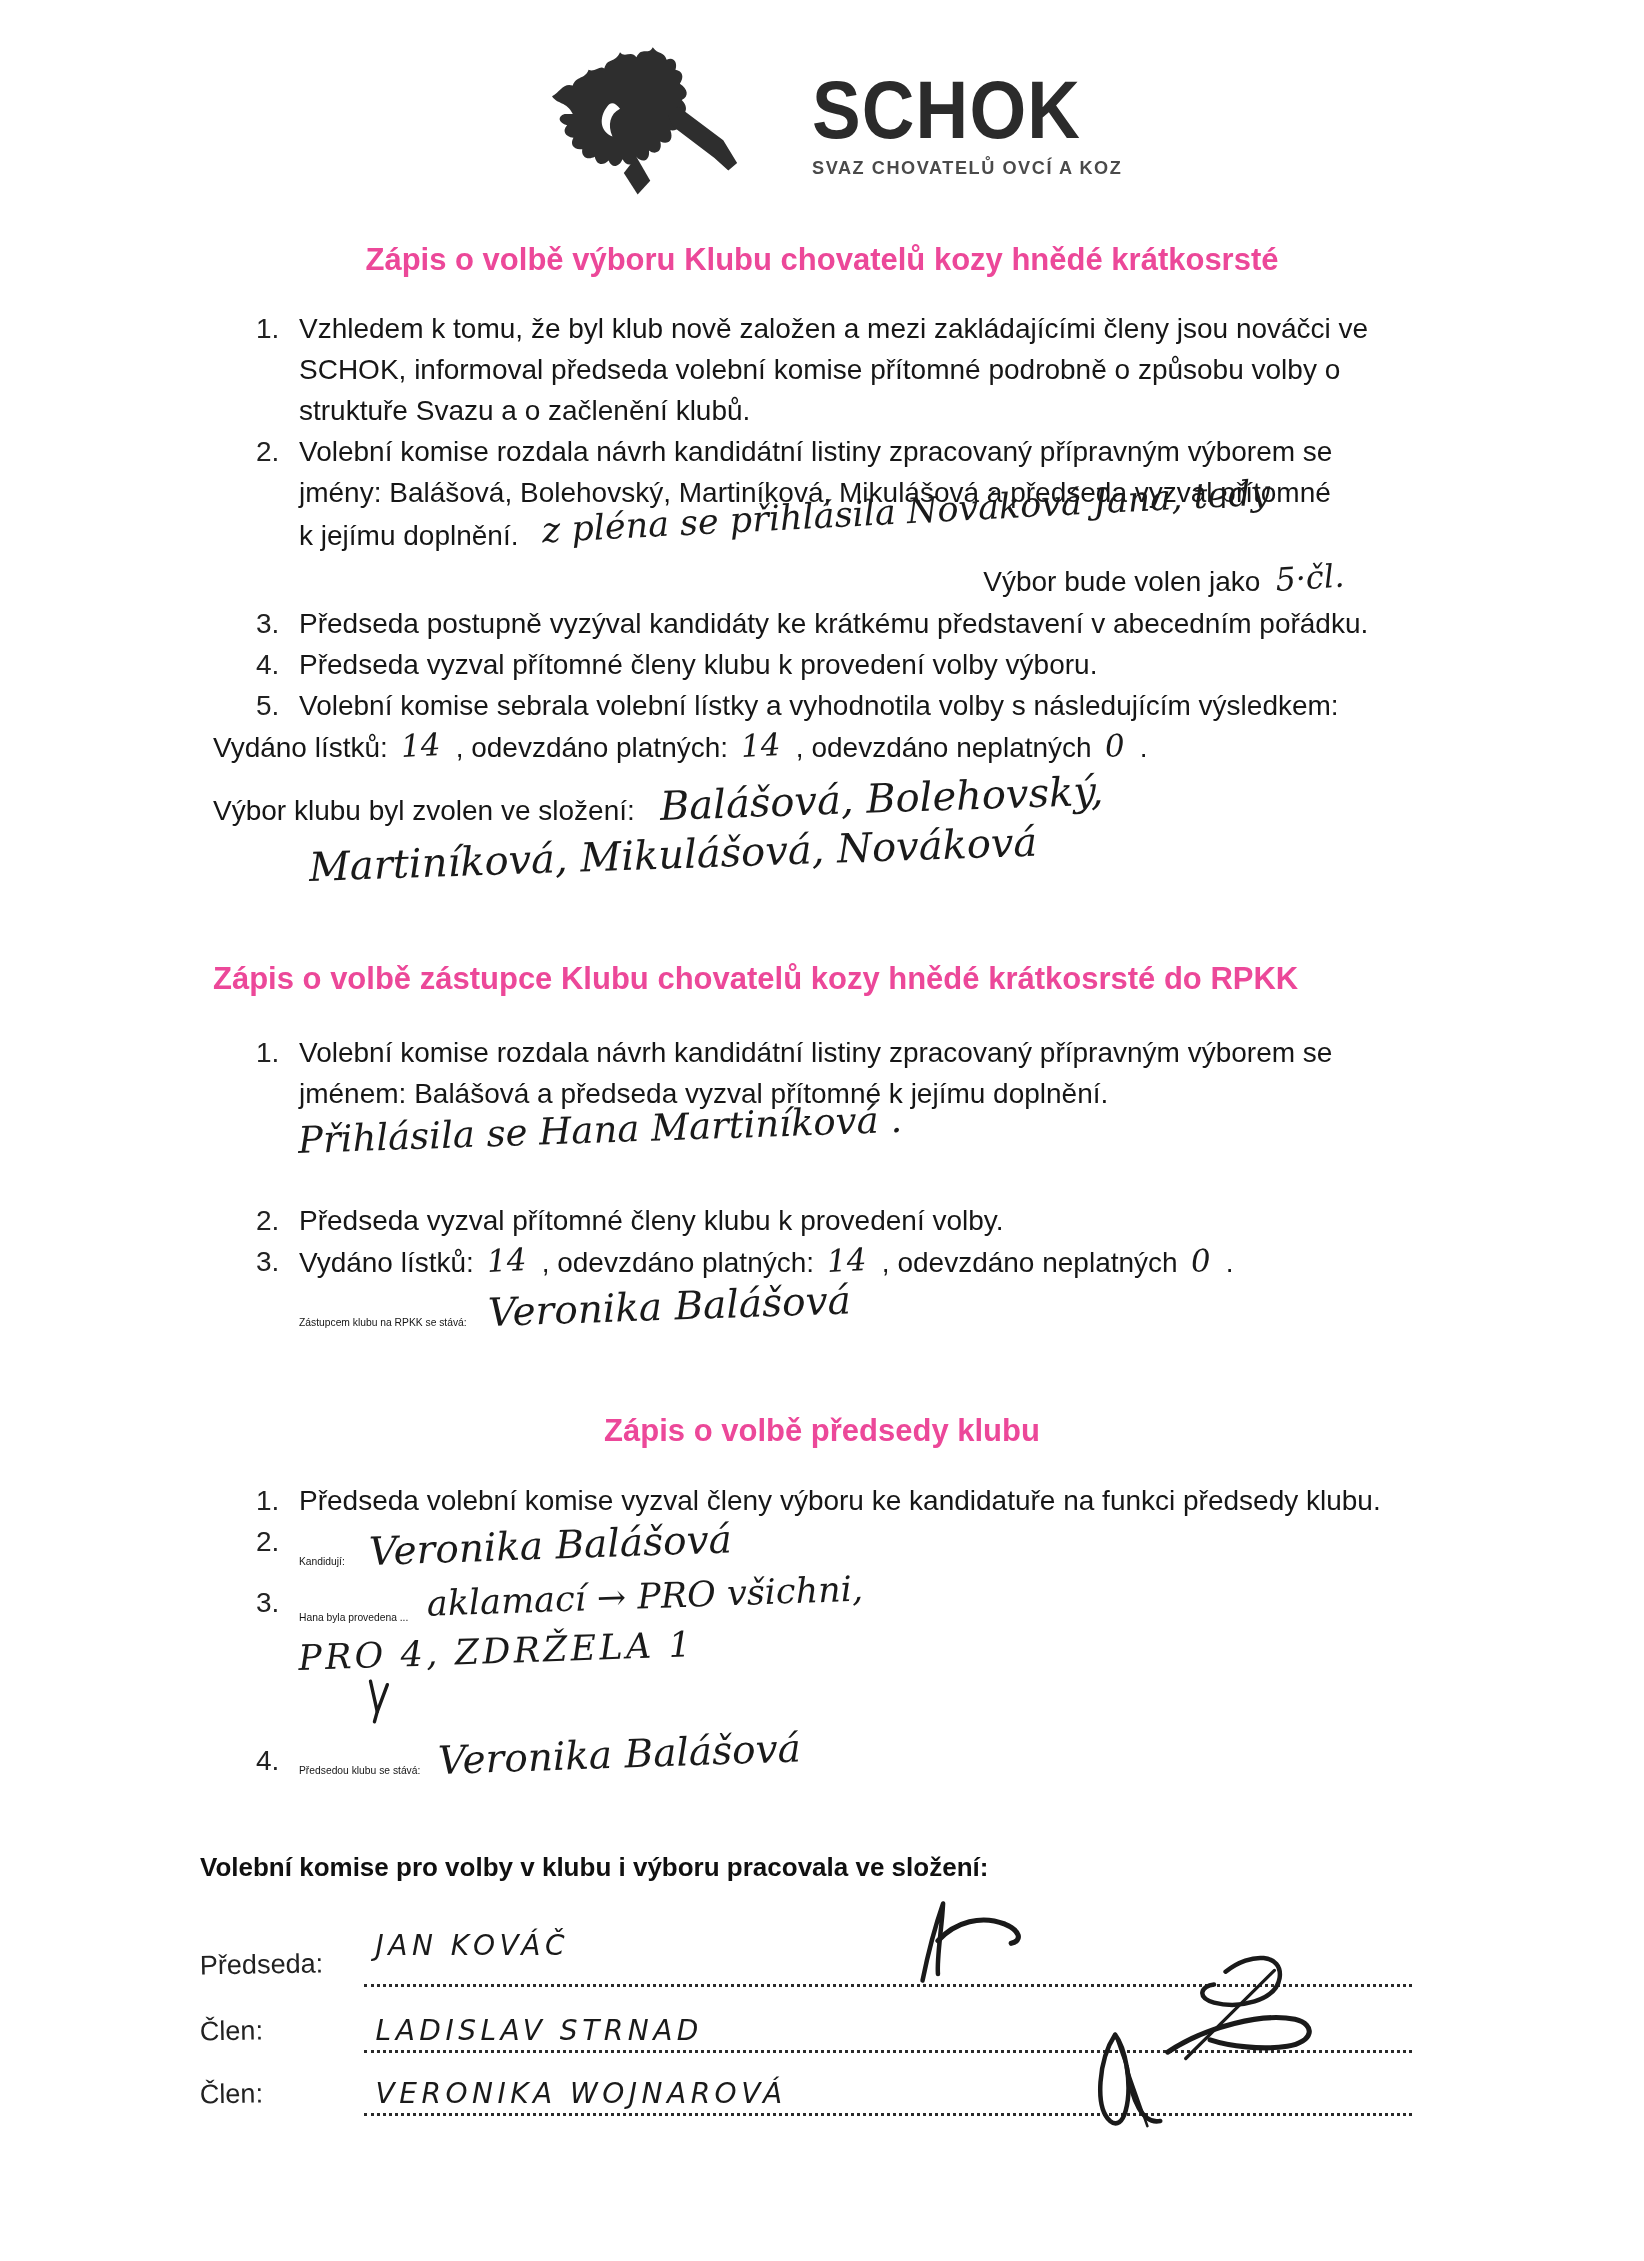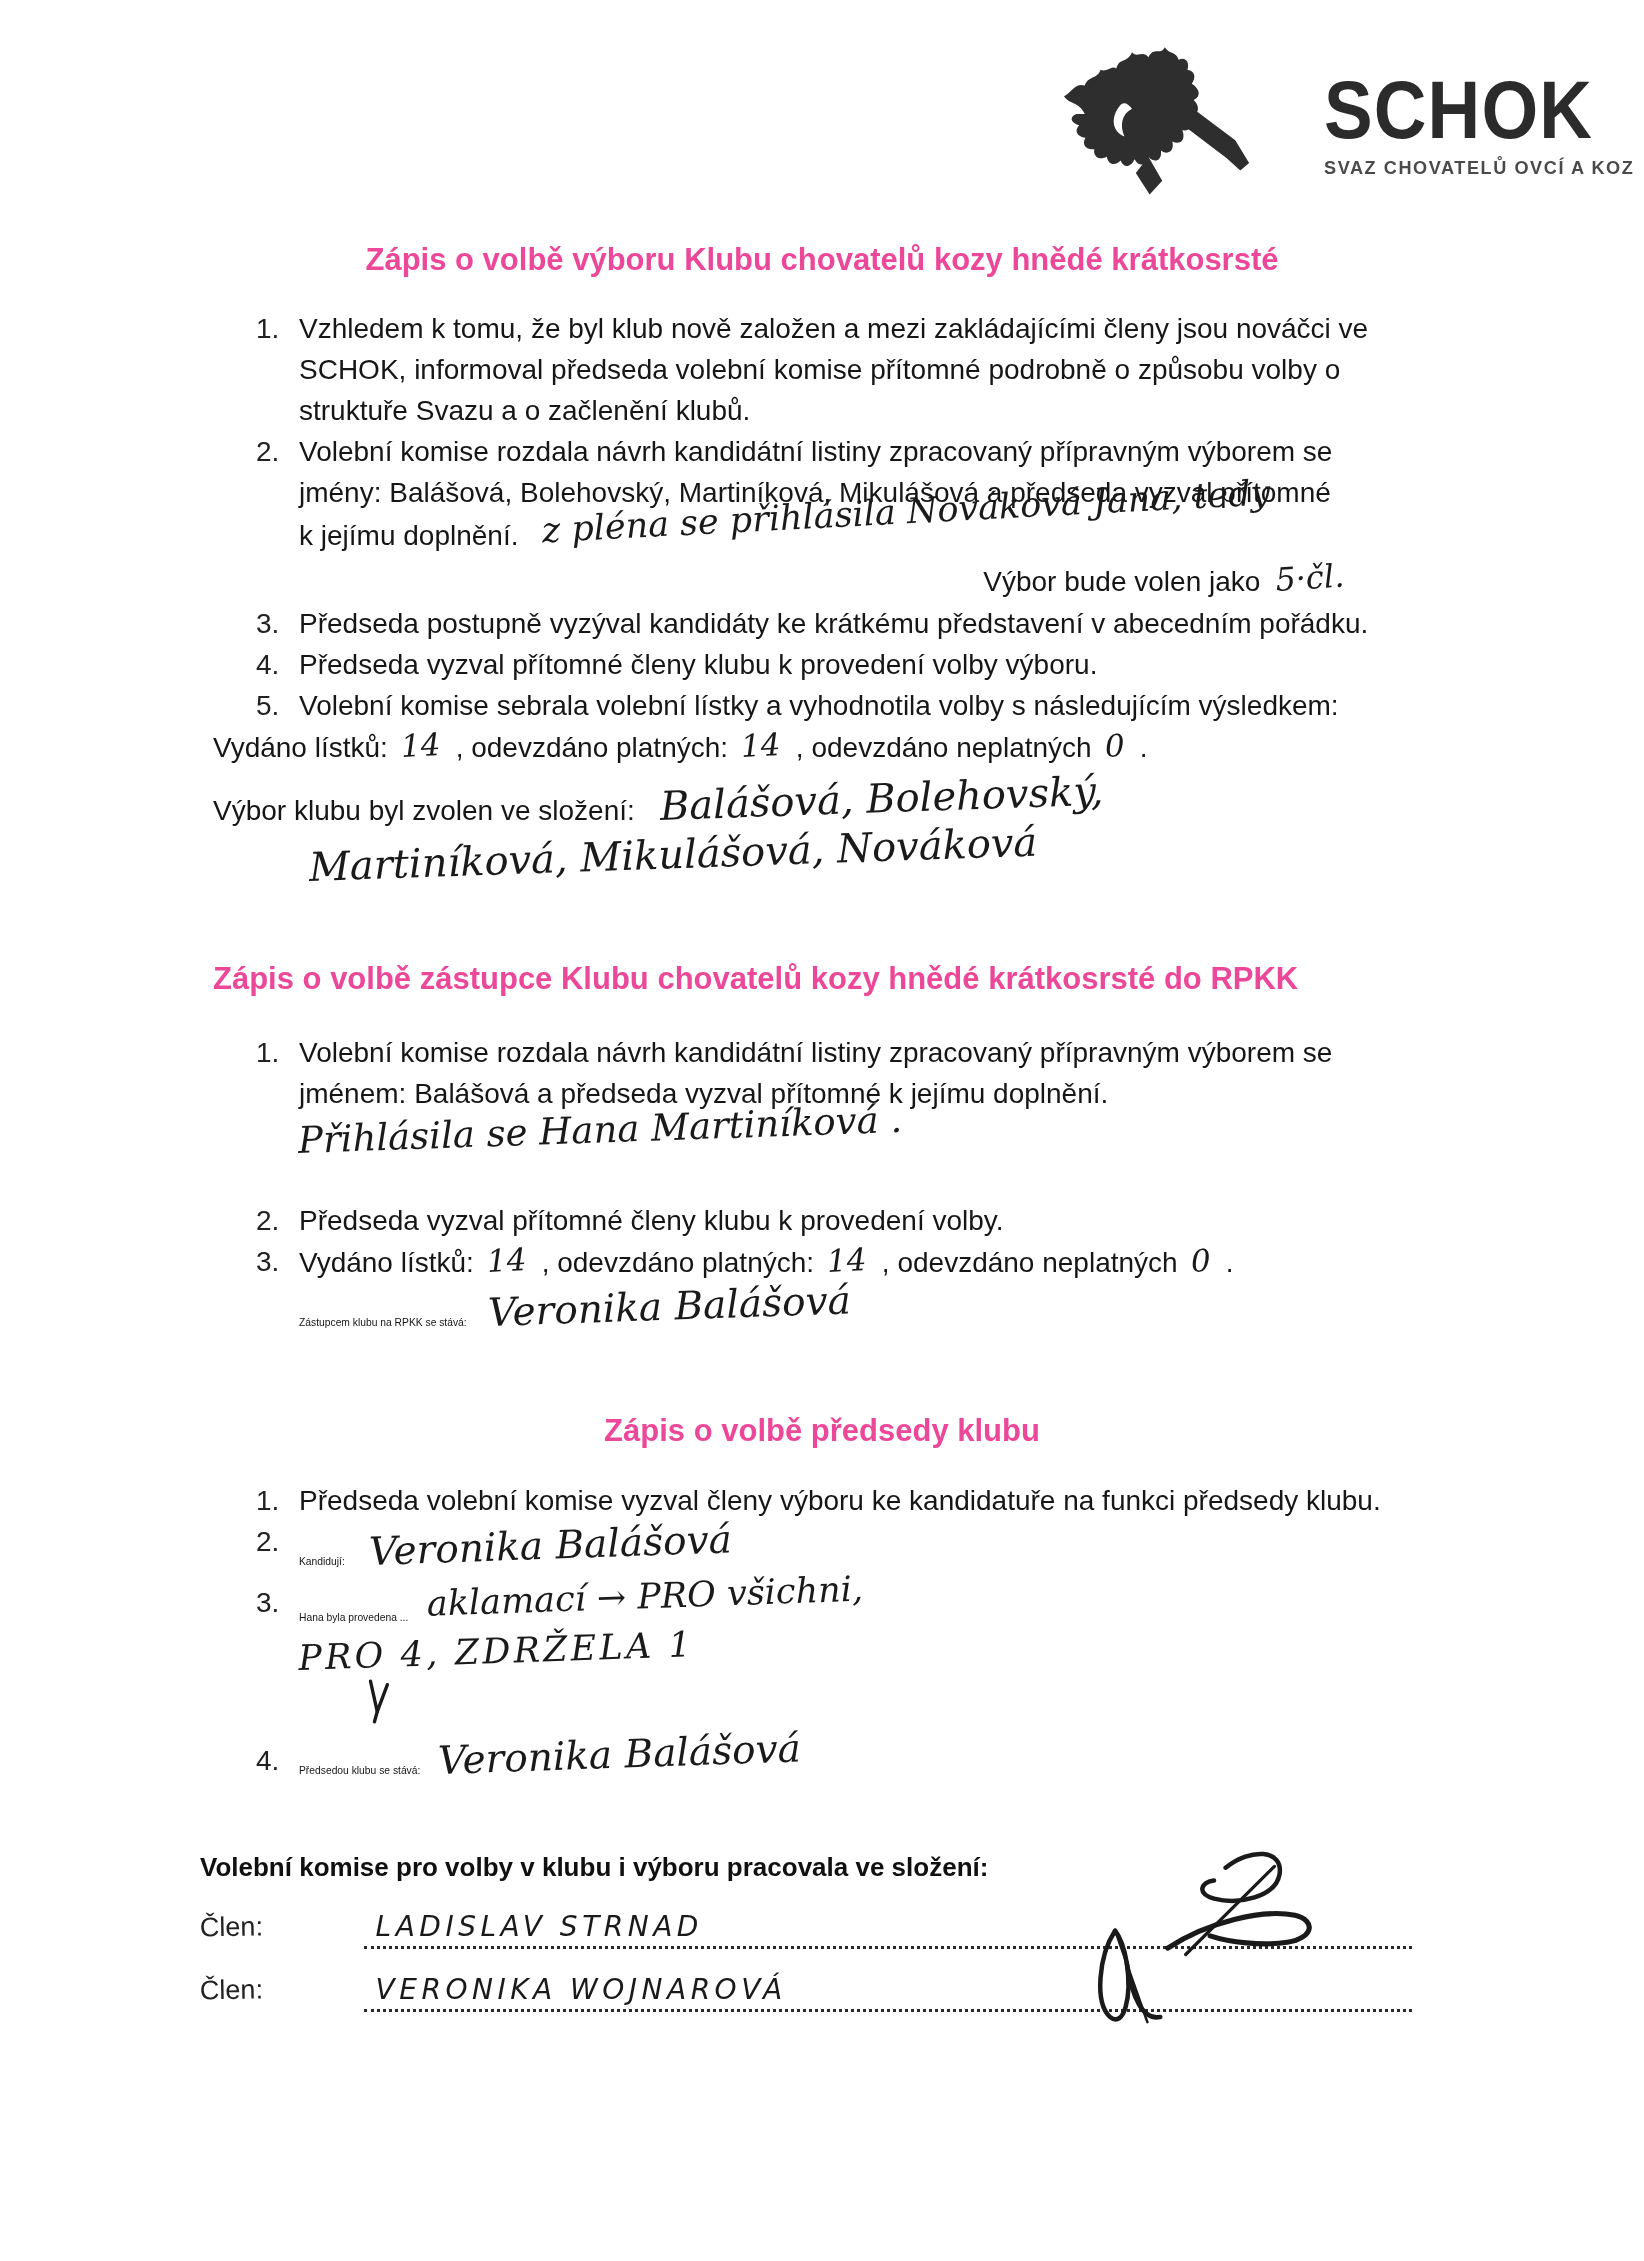--- a/index.html
+++ b/index.html
@@ -3,21 +3,21 @@
 <meta charset="utf-8">
 <style>
   html,body{margin:0;padding:0;}
   body{
     width:1644px;height:2261px;background:#ffffff;color:#151515;
     font-family:"Liberation Sans",sans-serif;position:relative;overflow:hidden;
   }
   .content{margin:0 213px;position:relative;}
 
   
-  .logo-row{display:flex;justify-content:flex-end;align-items:flex-start;gap:22px;padding-top:37px;}
+  .logo-row{display:flex;justify-content:center;align-items:flex-start;gap:22px;padding-top:37px;}
   .logo-mark{width:277px;height:179px;flex:none;}
   .logo-text{padding-top:33px;}
   .logo-acronym{
     font-weight:bold;font-size:81px;line-height:1;color:#2b2b2b;
     transform:scaleX(.9);transform-origin:left;letter-spacing:1.3px;
   }
   .logo-subtitle{font-size:18.7px;font-weight:bold;letter-spacing:1.6px;color:#4a4a4a;margin-top:6.4px;transform:scaleX(.97);transform-origin:left;}
 
   
   .doc-title{font-size:31px;font-weight:bold;margin:26px 0 0 0;text-align:center;color:#ec4899;}
@@ -268,20 +268,30 @@
           </div>
         </div>
       </div>
     </div>
 
   </div>
 
   <div class="footer">
     <div class="footer-heading">Volební komise pro volby v klubu i výboru pracovala ve složení:</div>
 
+    <div class="sig-row first">
+      <span class="sig-label">Předseda:</span>
+      <div class="sig-area">
+        <span class="sig-name hw-caps high">JAN KOVÁČ</span>
+        <svg class="sig-mark m1" viewBox="0 0 260 140">
+          <path d="M60,130 C70,80 85,30 92,10 C90,50 82,92 84,120" stroke-width="7"></path>
+          <path d="M84,68 C112,38 152,28 188,42 C212,52 216,68 198,72" stroke-width="8"></path>
+        </svg>
+      </div>
+    </div>
 
     <div class="sig-row second">
       <span class="sig-label">Člen:</span>
       <div class="sig-area">
         <span class="sig-name hw-caps low">LADISLAV STRNAD</span>
         <svg class="sig-mark m2" viewBox="0 0 320 210">
           <path d="M150,40 C190,8 240,12 234,50 C228,86 170,98 132,88 C104,80 112,62 132,60" stroke-width="7"></path>
           <path d="M60,165 C122,124 208,104 258,114 C292,122 286,150 246,156 C206,162 156,156 126,146" stroke-width="8"></path>
           <path d="M88,175 L226,38" stroke-width="5"></path>
         </svg>

